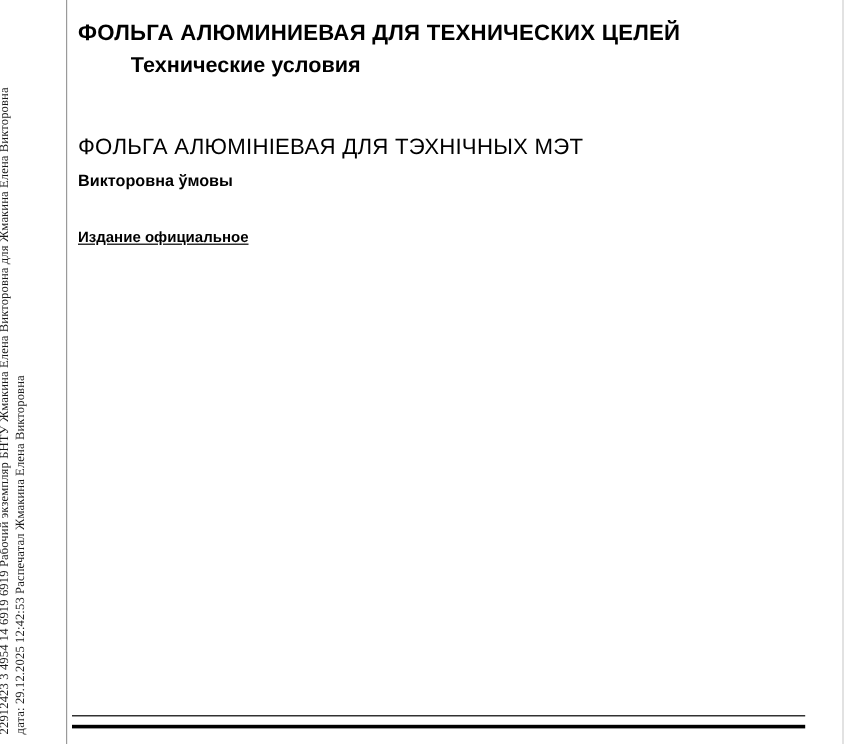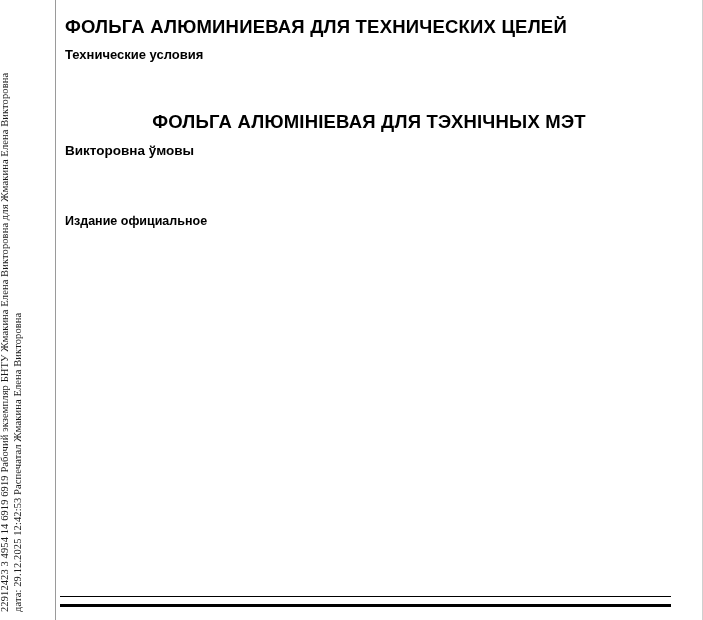--- a/index.html
+++ b/index.html
@@ -67,43 +67,44 @@
 
   .title-ru {
     margin-top: 16px;
     font-size: 18.5px;
     font-weight: bold;
     letter-spacing: 0.2px;
     line-height: 22px;
   }
   .subtitle-ru {
     margin-top: 8px;
-    font-size: 13px;
+    font-size: 18px;
     font-weight: bold;
     line-height: 17px;
+    margin-left: 44px;
   }
   .title-be {
     margin-top: 48px;
     font-size: 18.5px;
-    font-weight: bold;
+    font-weight: normal;
     letter-spacing: 0.2px;
     line-height: 22px;
-    text-align: center;
   }
   .subtitle-be {
     margin-top: 9px;
     font-size: 13.5px;
     font-weight: bold;
     line-height: 17px;
   }
   .official {
-    margin-top: 54px;
+    margin-top: 31px;
     font-size: 12.5px;
     font-weight: bold;
     line-height: 16px;
+    text-decoration: underline;
   }
 
   
   .rule {
     position: absolute;
     left: 60px;
     right: 32px;
     background: #000000;
   }
   .rule-thin { height: 1px; }

